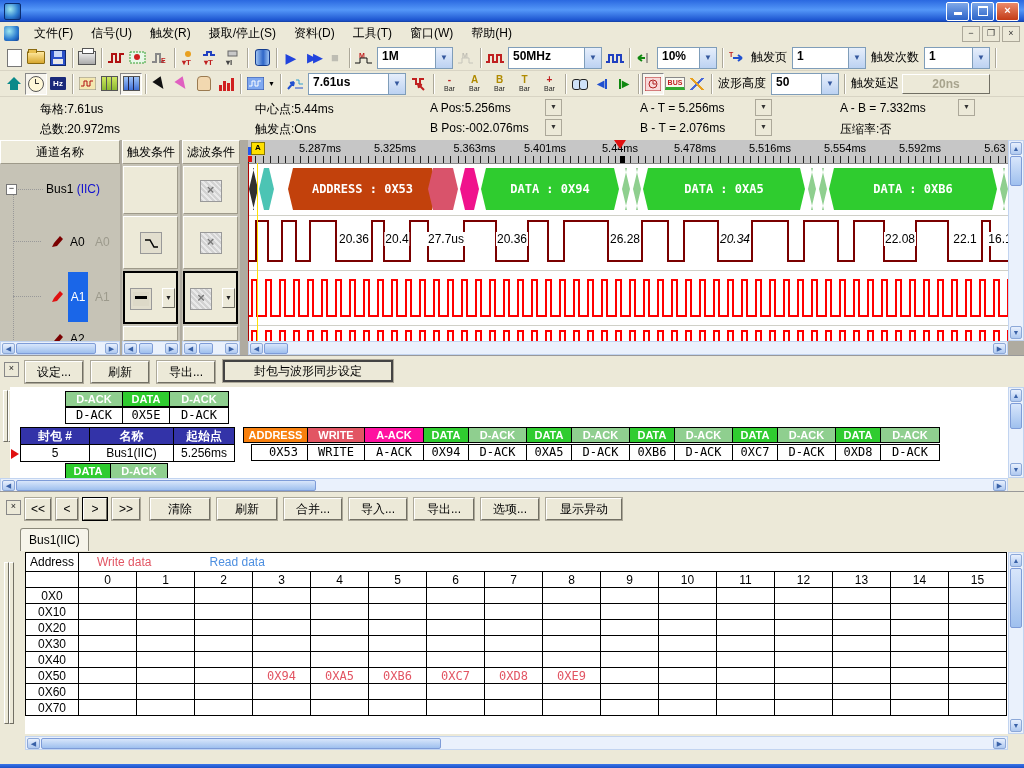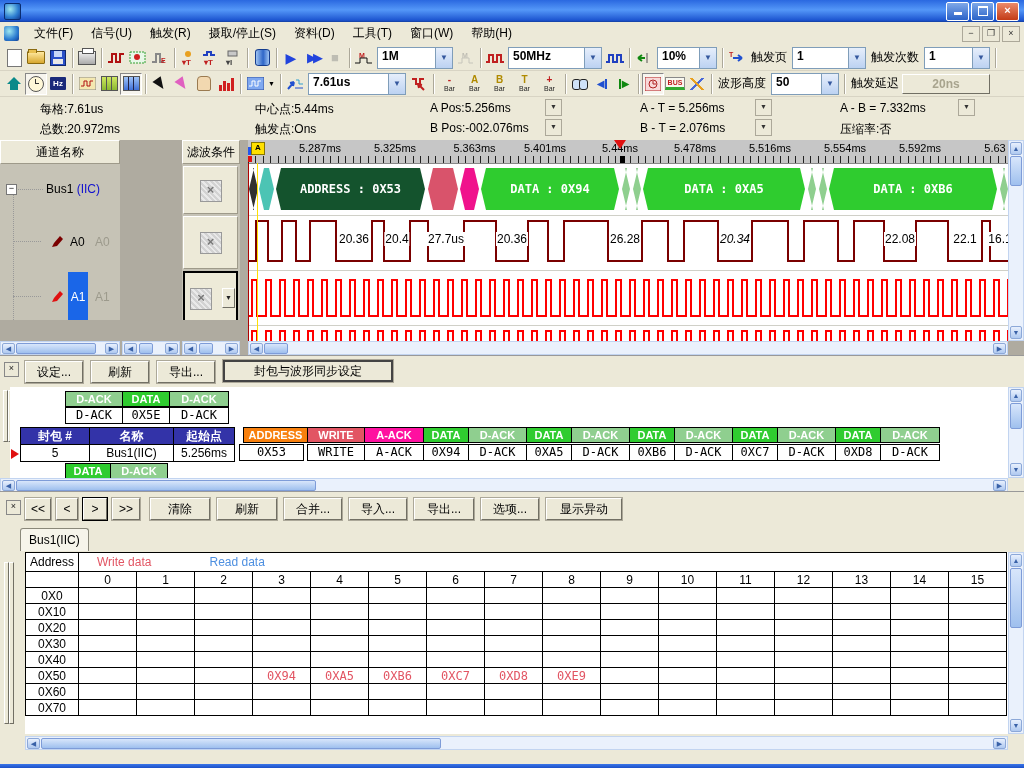--- a/index.html
+++ b/index.html
@@ -87,21 +87,21 @@
 
   
   #infobar{position:absolute;left:0;top:97px;width:1024px;height:43px;background:#ECE9D8;
     border-bottom:1px solid #ACA899;font-size:12px;}
   .info-item{position:absolute;white-space:nowrap;}
   .mini-drop{position:absolute;width:15px;height:15px;border:1px solid #ACA899;background:#ECE9D8;
     color:#333;font-size:7px;text-align:center;line-height:14px;}
 
   
   #wave-sec{position:absolute;left:0;top:140px;width:1024px;height:215px;background:#AFABA0;}
-  .wcol{position:absolute;top:0;height:180px;background:#C6C3B6;overflow:hidden;}
+  .wcol{position:absolute;top:0;height:201px;background:#C6C3B6;overflow:hidden;}
   .col-hdr{position:absolute;left:0;top:0;right:0;height:24px;background:#ECE9D8;
     border:1px solid;border-color:#fff #9E9A8A #9E9A8A #fff;box-sizing:border-box;
     text-align:center;font-size:12px;line-height:22px;}
   .cellbox{position:absolute;background:#EDEAD8;border:1px solid;border-color:#fff #9E9A8A #9E9A8A #fff;box-sizing:border-box;}
   .xfilter{width:20px;height:20px;background:repeating-linear-gradient(45deg,#D2D2D2 0 2px,#E9E9E9 2px 4px);
     border:1px solid #999;color:#777;font-size:13px;font-weight:bold;text-align:center;line-height:18px;}
   .trig-icon{width:20px;height:20px;border:1px solid #999;background:#E2DECE;display:flex;align-items:center;justify-content:center;}
   .dropbtn{position:absolute;width:13px;height:20px;background:#ECE9D8;border:1px solid;
     border-color:#fff #716F64 #716F64 #fff;font-size:7px;text-align:center;line-height:18px;color:#222;box-sizing:border-box;}
   .chan-label{position:absolute;font-size:12px;}
@@ -505,20 +505,41 @@
           <path d="M2,12 L4,8 L10,1 L13,4 L7,11 Z" fill="#E01010"></path>
         </svg>
       <div id="a1-sel" style="left:68px;top:132px;width:20px;height:50px;line-height:50px">A1</div>
       <span class="chan-label alias" style="left:95px;top:150px">A1</span>
       <svg class="pen" style="left:50px;top:193px" width="14" height="14">
           <path d="M2,12 L4,8 L10,1 L13,4 L7,11 Z" fill="#7A0000"></path>
         </svg>
       <span class="chan-label" style="left:70px;top:192px">A2</span>
     </div>
 
+    <div class="wcol" style="left:122px;width:58px">
+      <div class="col-hdr">触发条件</div>
+      <div class="cellbox" style="left:1px;top:26px;width:55px;height:48px"></div>
+      <div class="cellbox" style="left:1px;top:76px;width:55px;height:53px">
+        <div class="trig-icon" style="margin:15px auto">
+            <svg width="16" height="14">
+              <path d="M2,4 h5 l4,7 h4" stroke="#000" fill="none" stroke-width="1.5"></path>
+            </svg>
+          </div>
+      </div>
+      <div class="cellbox" style="left:1px;top:131px;width:55px;height:53px;border:2px solid #000">
+        <div class="trig-icon" style="margin:15px 5px">
+            <svg width="16" height="14">
+              <rect x="0" y="0" width="16" height="14" fill="#DDD9C8"></rect>
+              <rect x="2" y="4" width="12" height="3" fill="#000"></rect>
+            </svg>
+          </div>
+        <div class="dropbtn" style="right:1px;top:15px">▼</div>
+      </div>
+      <div class="cellbox" style="left:1px;top:186px;width:55px;height:15px"></div>
+    </div>
 
     <div class="wcol" style="left:182px;width:58px">
       <div class="col-hdr">滤波条件</div>
       <div class="cellbox" style="left:1px;top:26px;width:55px;height:48px">
         <div class="xfilter" style="margin:13px auto">×</div>
       </div>
       <div class="cellbox" style="left:1px;top:76px;width:55px;height:53px">
         <div class="xfilter" style="margin:15px auto">×</div>
       </div>
       <div class="cellbox" style="left:1px;top:131px;width:55px;height:53px;border:2px solid #000">
@@ -545,21 +566,21 @@
         <div id="ruler-ticks"></div>
         <div id="center-tick"></div>
         <div class="flag-blue"></div>
         <div class="flag-a">A</div>
         <div class="flag-red"></div>
       </div>
       <div id="trig-tri"></div>
       <div id="bus-decode">
           <div class="decode-block" style="left: 1px; width: 9px; background: rgb(48, 48, 48);"></div>
           <div class="decode-block" style="left: 11px; width: 15px; background: rgb(76, 196, 180);"></div>
-          <div class="decode-block" style="left: 28px; width: 149px; background: #14532d;">ADDRESS : 0X53</div>
+          <div class="decode-block" style="left: 40px; width: 149px; background: #c2410c;">ADDRESS : 0X53</div>
           <div class="decode-block" style="left: 180px; width: 30px; background: rgb(217, 83, 107);"></div>
           <div class="decode-block" style="left: 212px; width: 19px; background: rgb(240, 18, 140);"></div>
           <div class="decode-block" style="left: 233px; width: 138px; background: rgb(47, 204, 47);">DATA : 0X94</div>
           <div class="decode-block" style="left: 374px; width: 8px; background: rgb(143, 207, 143);"></div>
           <div class="decode-block" style="left: 385px; width: 8px; background: rgb(143, 207, 143);"></div>
           <div class="decode-block" style="left: 395px; width: 162px; background: rgb(47, 204, 47);">DATA : 0XA5</div>
           <div class="decode-block" style="left: 560px; width: 8px; background: rgb(143, 207, 143);"></div>
           <div class="decode-block" style="left: 571px; width: 8px; background: rgb(143, 207, 143);"></div>
           <div class="decode-block" style="left: 581px; width: 168px; background: rgb(47, 204, 47);">DATA : 0XB6</div>
           <div class="decode-block" style="left: 752px; width: 8px; background: rgb(143, 207, 143);"></div>
@@ -651,21 +672,21 @@
       <div class="pk-val" style="left:10px;top:57px;width:70px">5</div>
       <div class="pk-val" style="left:79px;top:57px;width:85px">Bus1(IIC)</div>
       <div class="pk-val" style="left:163px;top:57px;width:62px">5.256ms</div>
     <div class="pf-h" style="left: 55px; top: 4px; width: 58px; background: rgb(143, 207, 143);">D-ACK</div>
         <div class="pf-v" style="left: 55px; top: 20px; width: 58px;">D-ACK</div>
         <div class="pf-h" style="left: 112px; top: 4px; width: 48px; background: rgb(47, 204, 47);">DATA</div>
         <div class="pf-v" style="left: 112px; top: 20px; width: 48px;">0X5E</div>
         <div class="pf-h" style="left: 159px; top: 4px; width: 60px; background: rgb(143, 207, 143);">D-ACK</div>
         <div class="pf-v" style="left: 159px; top: 20px; width: 60px;">D-ACK</div>
         <div class="pf-h" style="left: 233px; top: 40px; width: 65px; background: rgb(248, 128, 13);">ADDRESS</div>
-        <div class="pf-v" style="left: 229px; top: 57px; width: 65px;">0X53</div>
+        <div class="pf-v" style="left: 241px; top: 57px; width: 65px;">0X53</div>
         <div class="pf-h" style="left: 297px; top: 40px; width: 58px; background: rgb(226, 85, 99);">WRITE</div>
         <div class="pf-v" style="left: 297px; top: 57px; width: 58px;">WRITE</div>
         <div class="pf-h" style="left: 354px; top: 40px; width: 60px; background: rgb(255, 16, 160);">A-ACK</div>
         <div class="pf-v" style="left: 354px; top: 57px; width: 60px;">A-ACK</div>
         <div class="pf-h" style="left: 413px; top: 40px; width: 46px; background: rgb(47, 204, 47);">DATA</div>
         <div class="pf-v" style="left: 413px; top: 57px; width: 46px;">0X94</div>
         <div class="pf-h" style="left: 458px; top: 40px; width: 59px; background: rgb(143, 207, 143);">D-ACK</div>
         <div class="pf-v" style="left: 458px; top: 57px; width: 59px;">D-ACK</div>
         <div class="pf-h" style="left: 516px; top: 40px; width: 46px; background: rgb(47, 204, 47);">DATA</div>
         <div class="pf-v" style="left: 516px; top: 57px; width: 46px;">0XA5</div>

